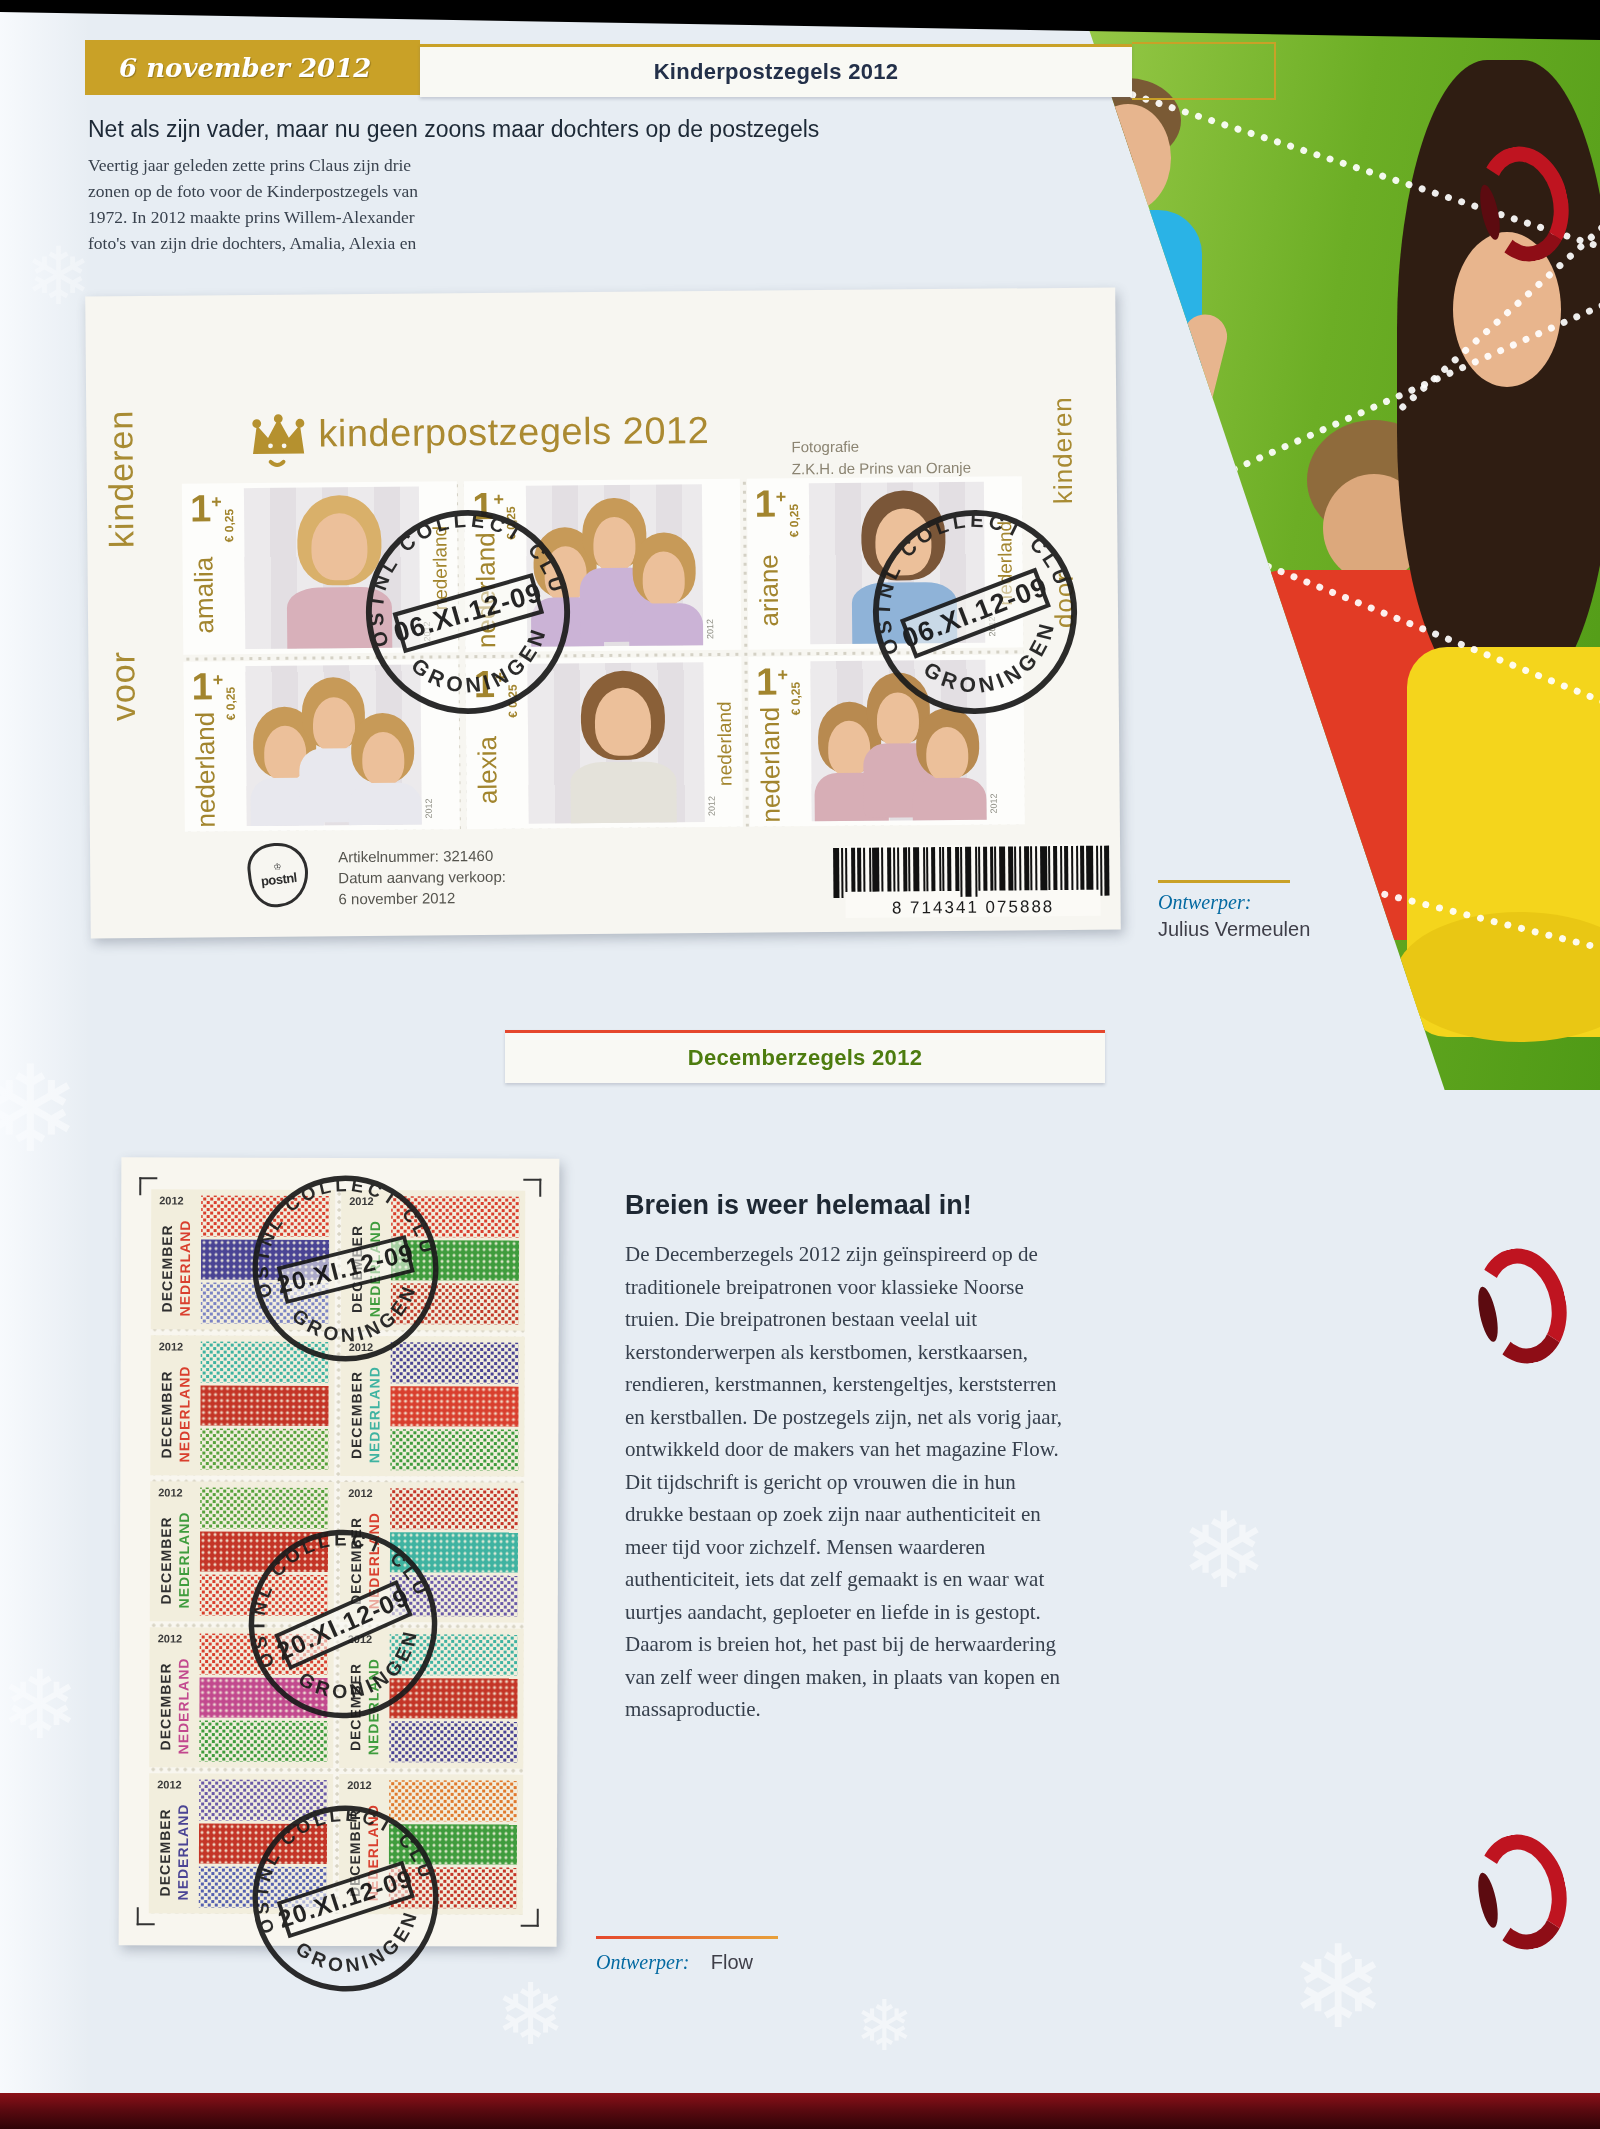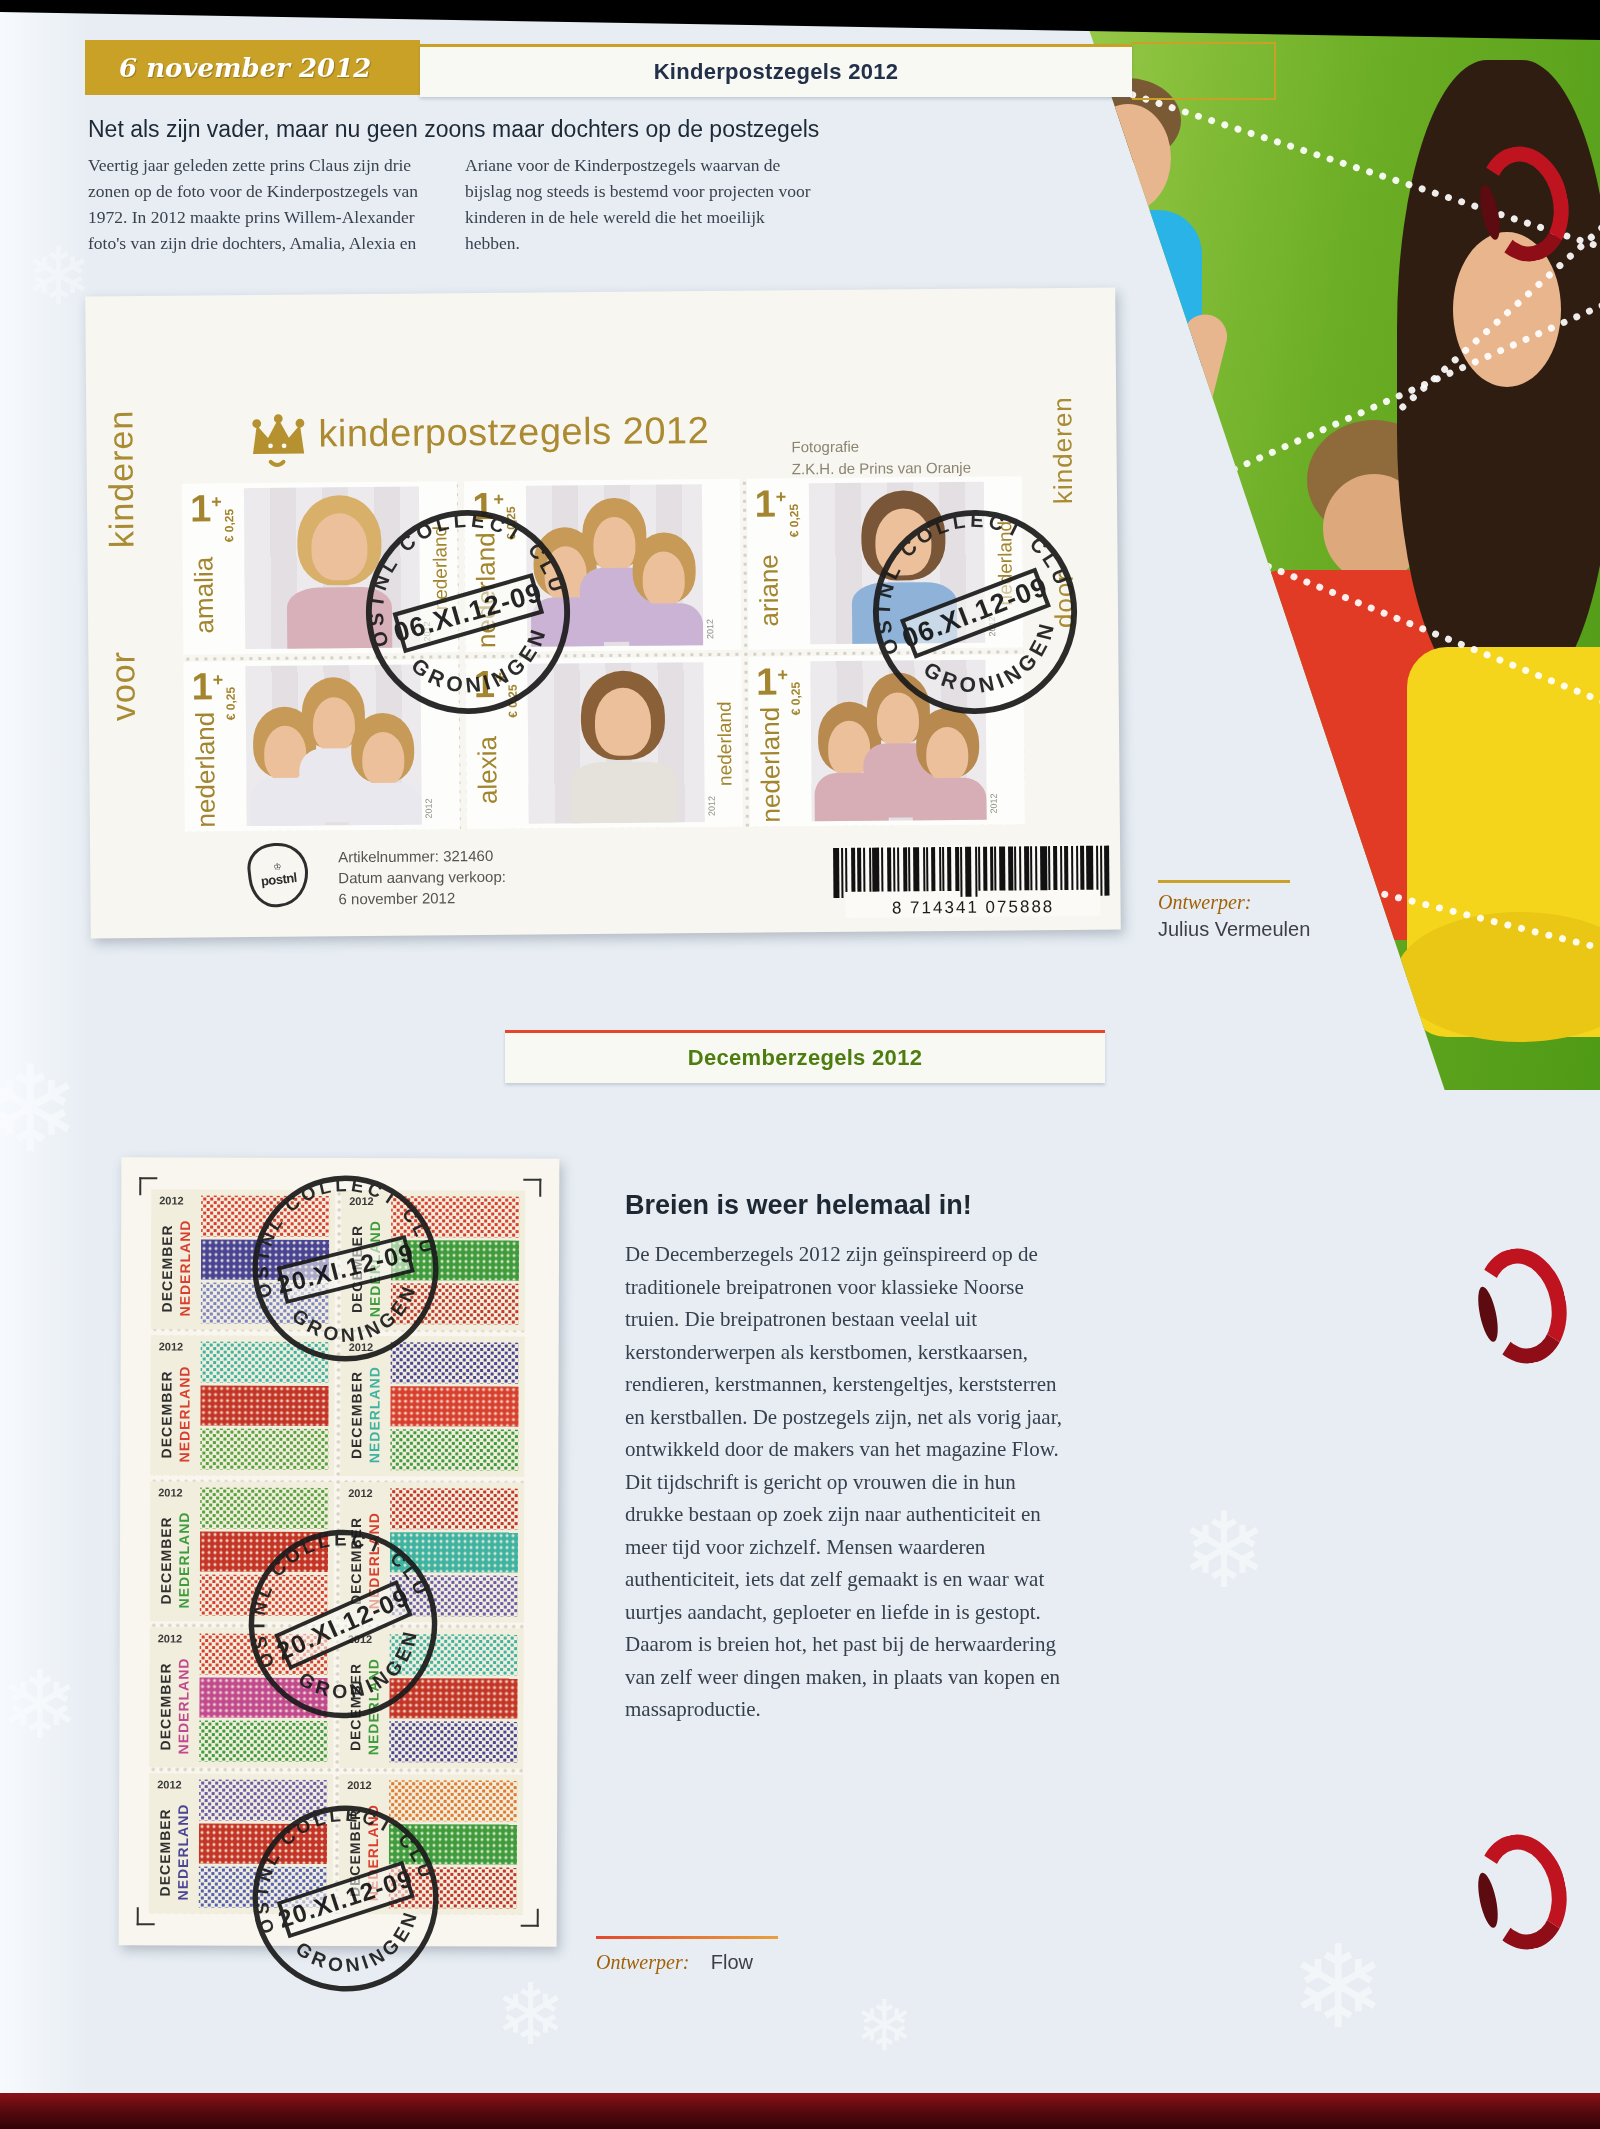--- a/index.html
+++ b/index.html
@@ -70,21 +70,21 @@
   .postnl-word{font-weight:bold;font-size:13px;letter-spacing:-.5px;}
   .artikel{position:absolute;left:248px;top:552px;font-size:15px;line-height:1.4;color:#55544e;}
   .barcode{position:absolute;left:755px;top:556px;width:255px;height:72px;background:#fbfaf6;
         display:flex;flex-direction:column;align-items:center;}
   .bars{display:flex;align-items:flex-start;height:50px;margin-top:2px;}
   .bars i{display:block;background:#111;}
   .bc-digits{font-size:17px;letter-spacing:2px;color:#1c1c1c;margin-top:1px;}
   
   .designer{position:absolute;z-index:3;}
   .drule{height:3px;}
-  .dlabel{font:italic 20px "Liberation Serif",serif;color:#a16207;}
+  .dlabel{font:italic 20px "Liberation Serif",serif;color:#0369a1;}
   .dname{font-size:20px;color:#3e3e48;}
   
   .sheet2{position:absolute;left:120px;top:1158px;width:438px;height:788px;background:#f8f6ef;
         box-shadow:3px 5px 12px rgba(60,70,90,.3);transform:rotate(.2deg);z-index:3;}
   #dec-stamps{position:absolute;left:30px;top:32px;width:374px;height:724px;display:grid;
         grid-template-columns:repeat(2,1fr);grid-template-rows:repeat(5,1fr);gap:6px;
         background-image:radial-gradient(#d8d4c4 1.5px,transparent 1.8px);background-size:8px 8px;}
   .dstamp{position:relative;background:#f2eedd;overflow:hidden;}
   .dyear{position:absolute;left:8px;top:5px;font-size:11px;font-weight:bold;color:#3a3a3a;}
   .dmonth{position:absolute;left:8px;top:24px;bottom:6px;width:16px;line-height:16px;
@@ -149,21 +149,20 @@
   <div class="banner" style="left:85px;top:40px;width:335px;background:#c9a127">
     <span class="banner-date">6 november 2012</span>
   </div>
   <div class="titlebar" style="left:420px;top:44px;width:712px;border-top:3px solid #c9a127">
     <span class="titlebar-txt" style="color:#233049">Kinderpostzegels 2012</span>
   </div>
   <div class="titlebar-ext" style="left:1132px;top:42px;width:142px;height:54px;border:2px solid #c9a127;border-left:none"></div>
 
   <div class="h-intro">Net als zijn vader, maar nu geen zoons maar dochters op de postzegels</div>
   <div class="bodycol" style="left:88px;top:152px;width:352px">Veertig jaar geleden zette prins Claus zijn drie zonen op de foto voor de Kinderpostzegels van 1972. In 2012 maakte prins Willem-Alexander foto's van zijn drie dochters, Amalia, Alexia en</div>
-  <div class="bodycol" style="left:465px;top:152px;width:356px">Ariane voor de Kinderpostzegels waarvan de bijslag nog steeds is bestemd voor projecten voor kinderen in de hele wereld die het moeilijk hebben.</div>
 
   <div class="sheet1">
     <svg class="crown-svg" viewBox="0 0 80 70">
       <path d="M8 50 L13 14 L27 30 L40 6 L53 30 L67 14 L72 50 Z" fill="#b5912f"></path>
       <circle cx="13" cy="12" r="5.5" fill="#b5912f"></circle>
         <circle cx="40" cy="6" r="5.5" fill="#b5912f"></circle>
       <circle cx="67" cy="12" r="5.5" fill="#b5912f"></circle>
       <circle cx="30" cy="40" r="3" fill="#f7f6f1"></circle>
         <circle cx="47" cy="40" r="3" fill="#f7f6f1"></circle>
       <path d="M30 60 Q 38 68 46 60" stroke="#b5912f" stroke-width="5" fill="none" stroke-linecap="round"></path>

